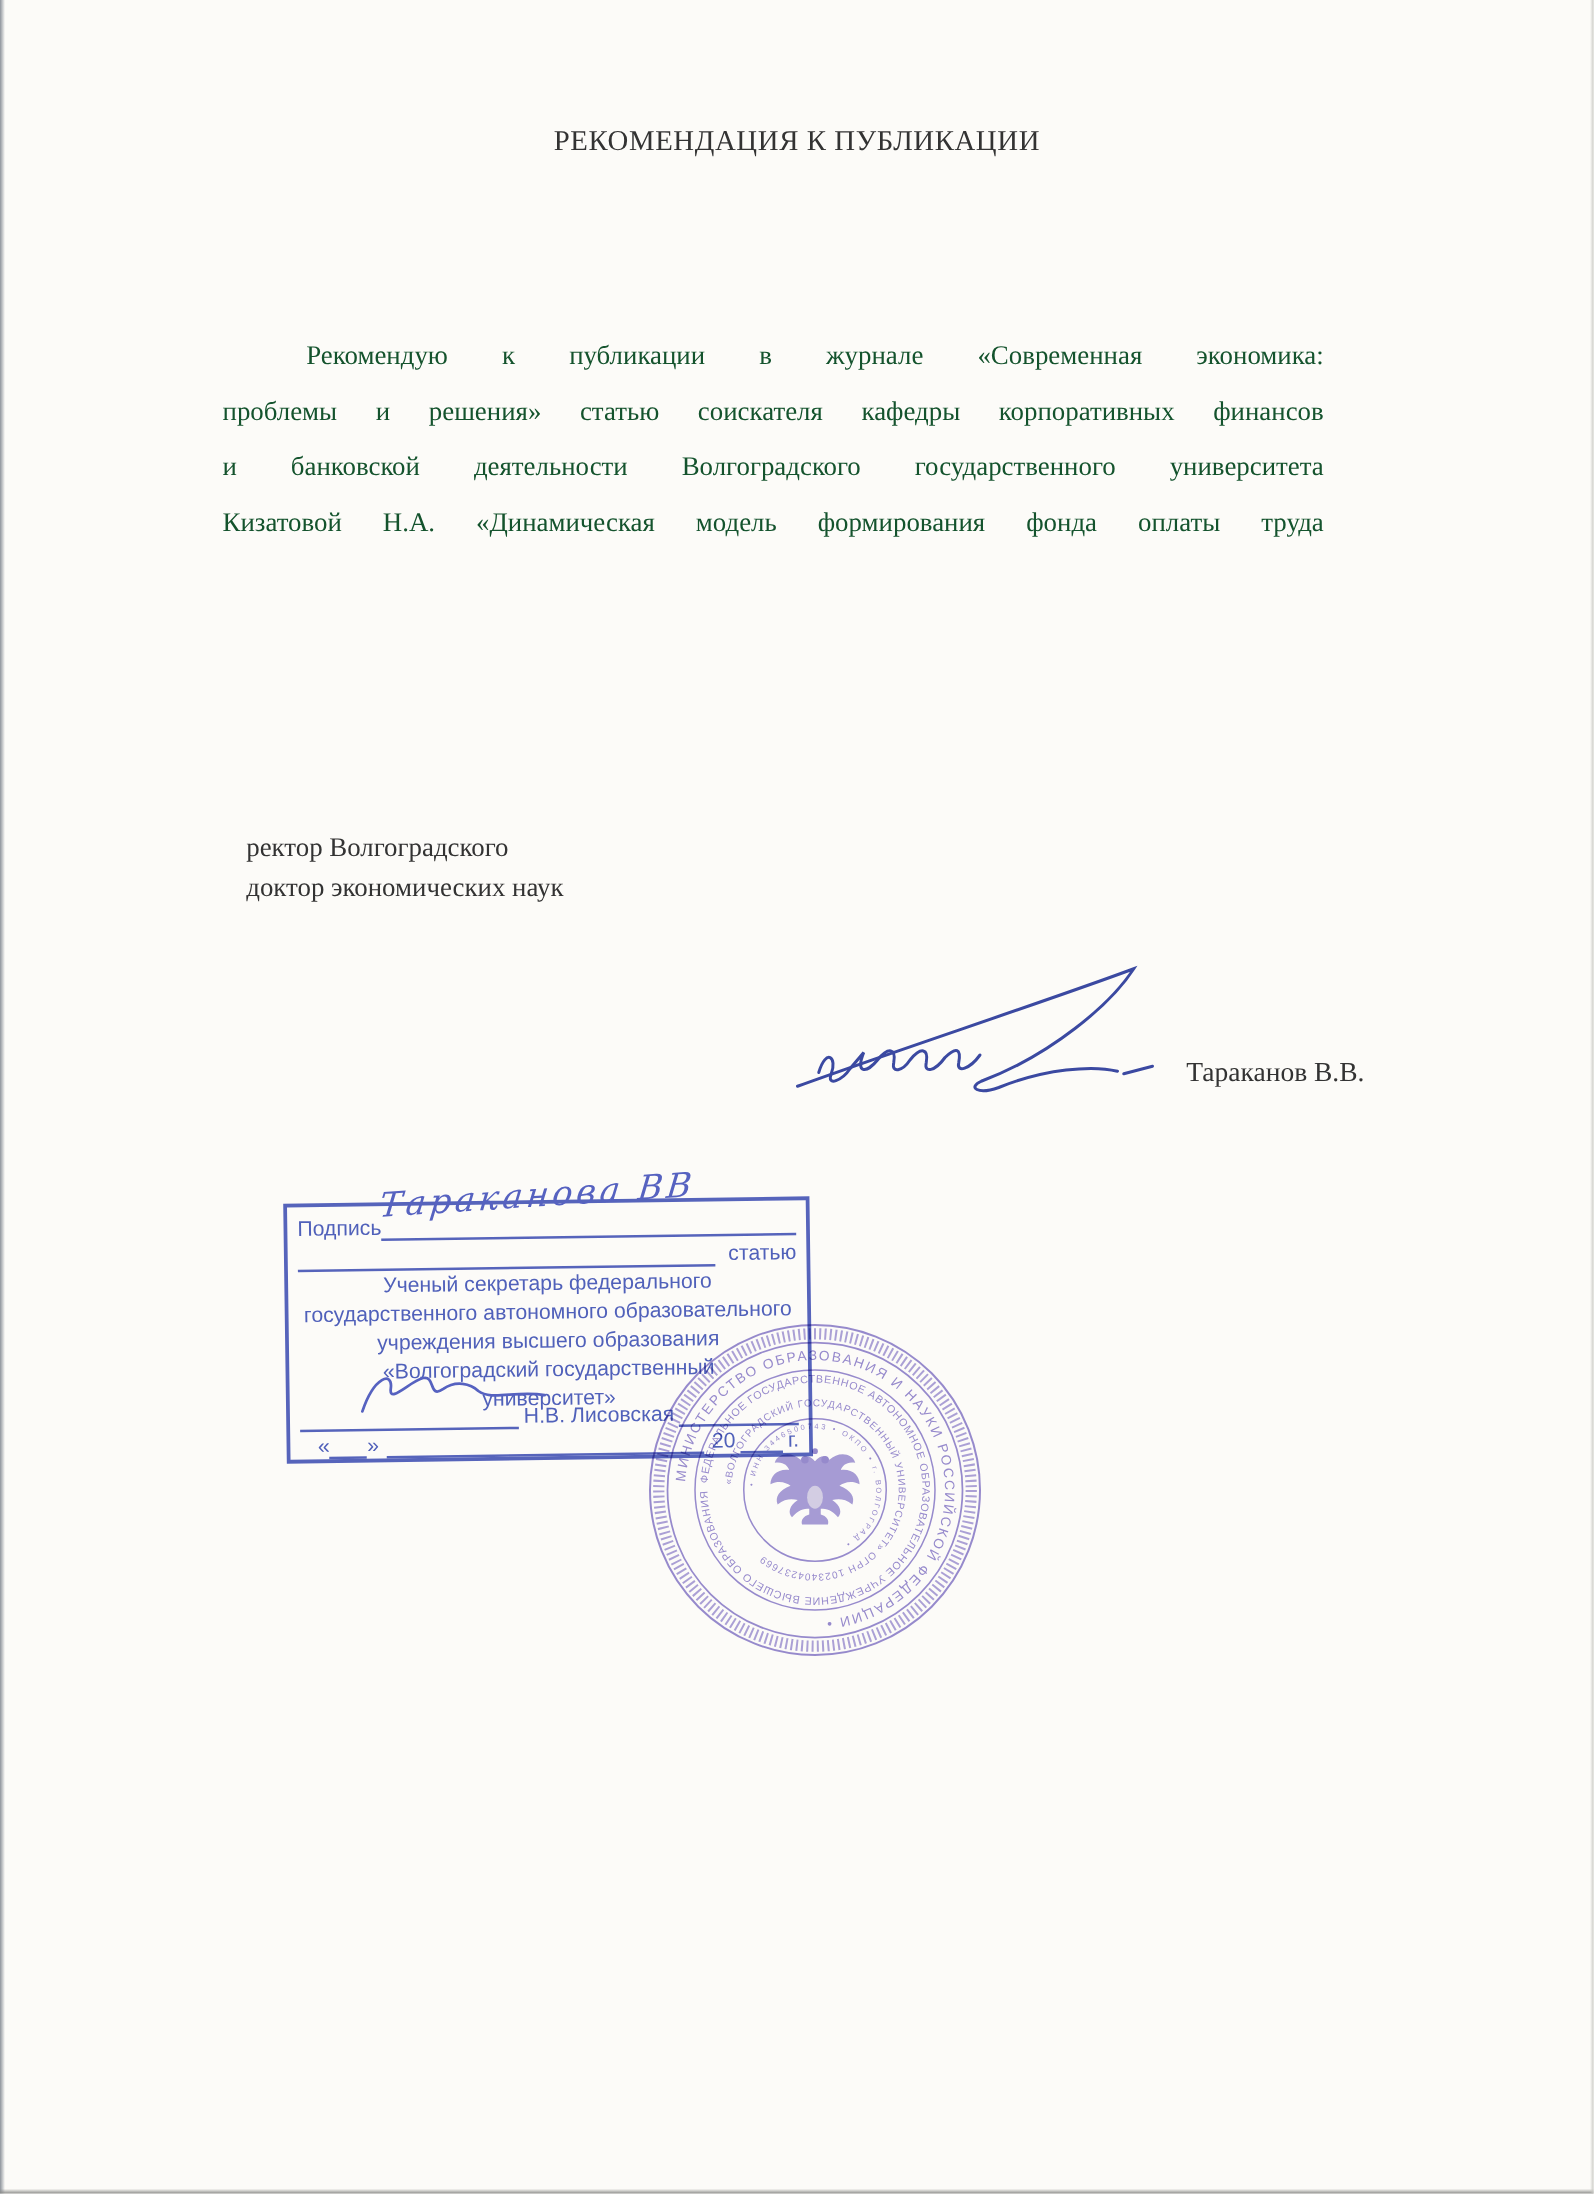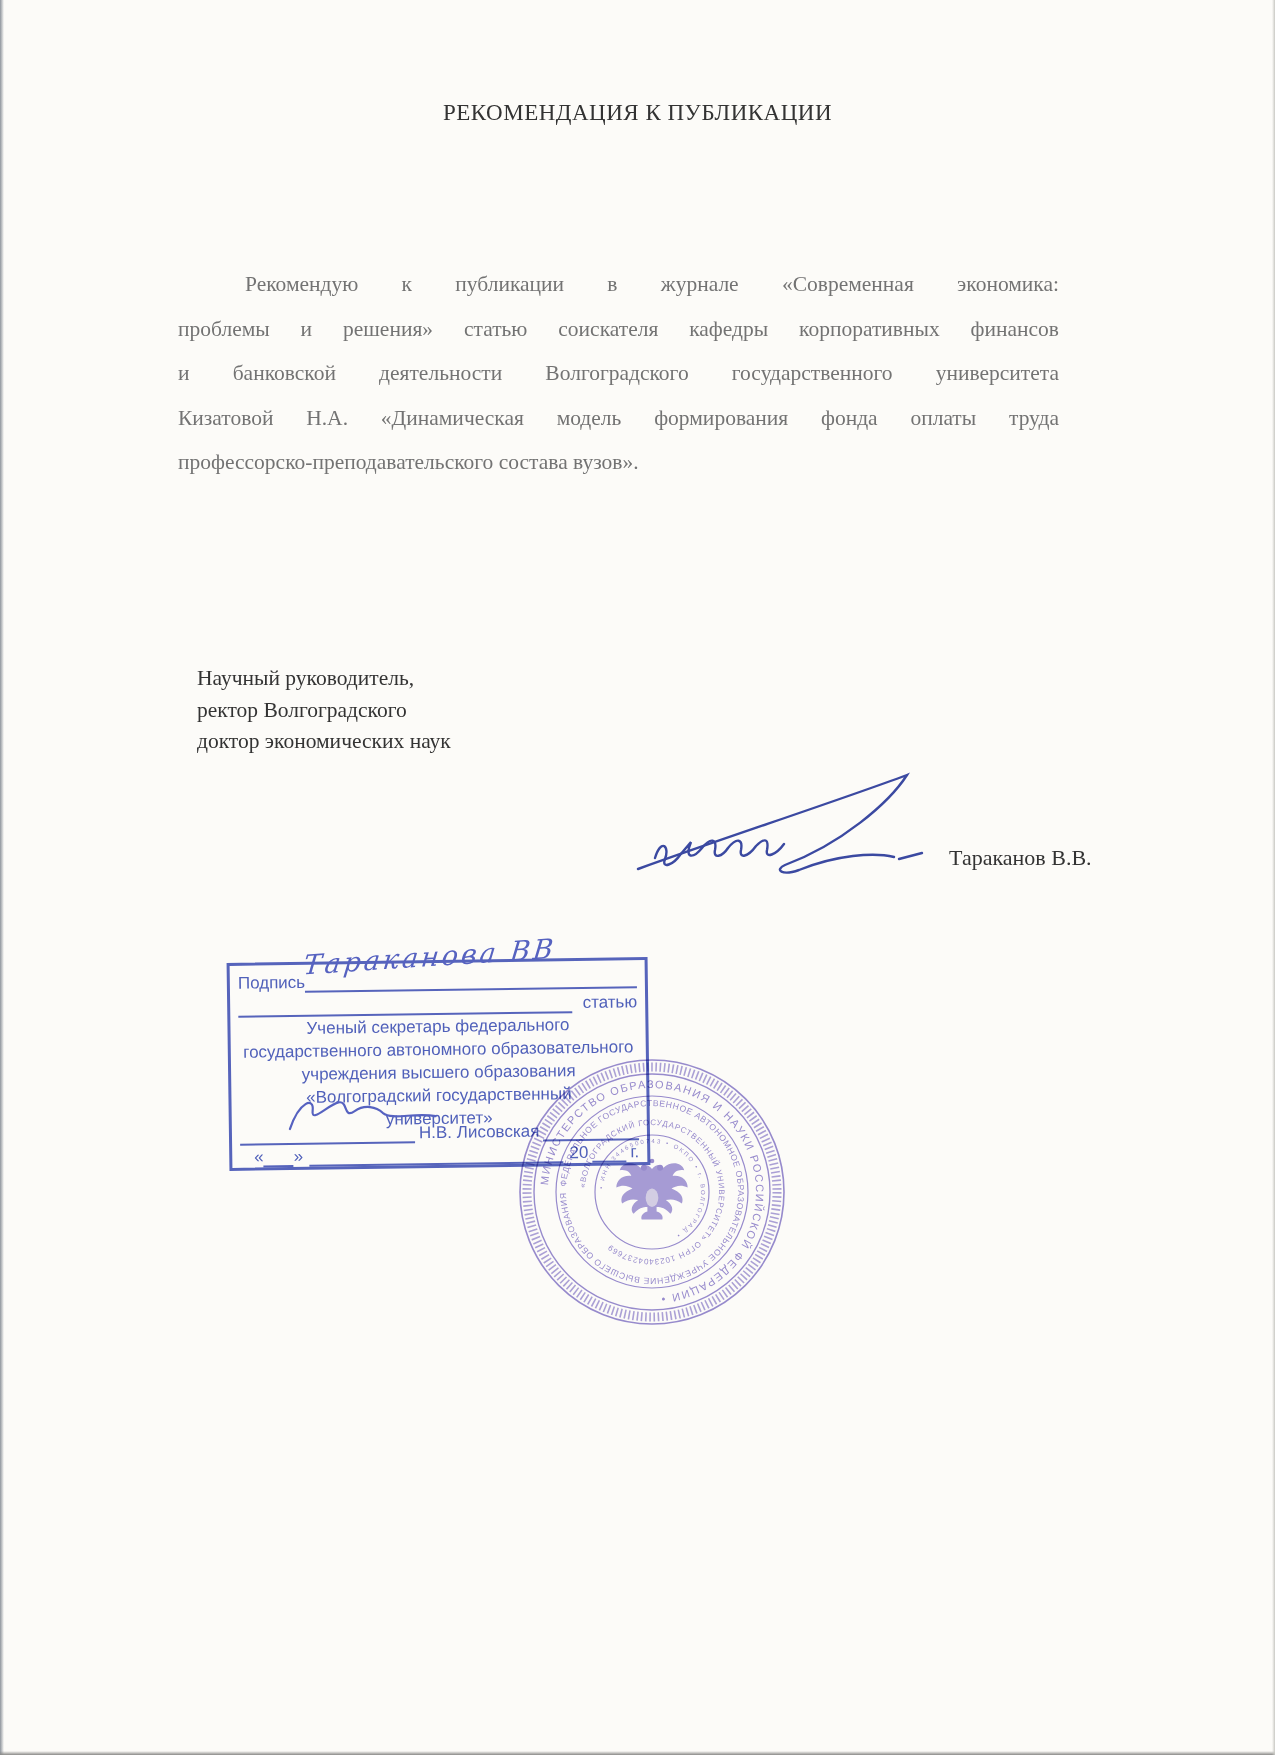--- a/index.html
+++ b/index.html
@@ -18,21 +18,21 @@
     background:linear-gradient(to top,#8a8a88,rgba(200,200,200,0));}
   .edge-right{position:absolute;right:0;top:0;bottom:0;width:3px;
     background:linear-gradient(to left,#c9c9c4,rgba(220,220,220,0));}
 
   .doc-title{
     position:absolute;top:100px;left:0;width:100%;
     text-align:center;font-size:23px;letter-spacing:.5px;color:#333;
   }
   .body-block{
     position:absolute;left:178px;top:262px;width:881px;
-    font-size:21.5px;line-height:44.5px;color:#737373;
+    font-size:21.5px;line-height:44.5px;color:#14532d;
   }
   .body-line{text-align:justify;text-align-last:justify;}
   .body-line.first{padding-left:67px;}
   .body-line.last{text-align-last:left;}
 
   .sig-block{
     position:absolute;left:197px;top:663px;
     font-size:21.5px;line-height:31.5px;color:#333;
   }
   .signee{
@@ -86,25 +86,23 @@
   <div class="edge-bottom"></div>
   <div class="edge-right"></div>
 
   <div class="doc-title">РЕКОМЕНДАЦИЯ К ПУБЛИКАЦИИ</div>
 
   <div class="body-block">
     <div class="body-line first">Рекомендую к публикации в журнале «Современная экономика:</div>
     <div class="body-line">проблемы и решения» статью соискателя кафедры корпоративных финансов</div>
     <div class="body-line">и банковской деятельности Волгоградского государственного университета</div>
     <div class="body-line">Кизатовой Н.А. «Динамическая модель формирования фонда оплаты труда</div>
-    <div class="body-line last">профессорско-преподавательского состава вузов».</div>
   </div>
 
   <div class="sig-block">
-    <div>Научный руководитель,</div>
     <div>ректор Волгоградского</div>
     <div>доктор экономических наук</div>
   </div>
 
   <div class="signee">Тараканов В.В.</div>
 
   <svg class="signature-svg" viewBox="0 0 362 215">
     <g fill="none" stroke="#3b4aa6" stroke-width="2.4" stroke-linecap="round">
       <path d="M57,196 c6,-20 15,-12 10,1 c-4,11 9,5 15,-4 l11,-13 c-7,17 2,17 11,6 c9,-11 15,-9 13,2 c-2,9 7,7 13,-2 c9,-11 15,-9 13,2 c-2,9 7,7 15,-4 c9,-9 13,-7 11,4 c-2,9 9,5 17,-6"></path>
       <path d="M40,207 C120,178 242,138 309,113 C291,141 243,182 187,203 C176,208 184,214 201,208 C238,193 276,190 296,195"></path>

